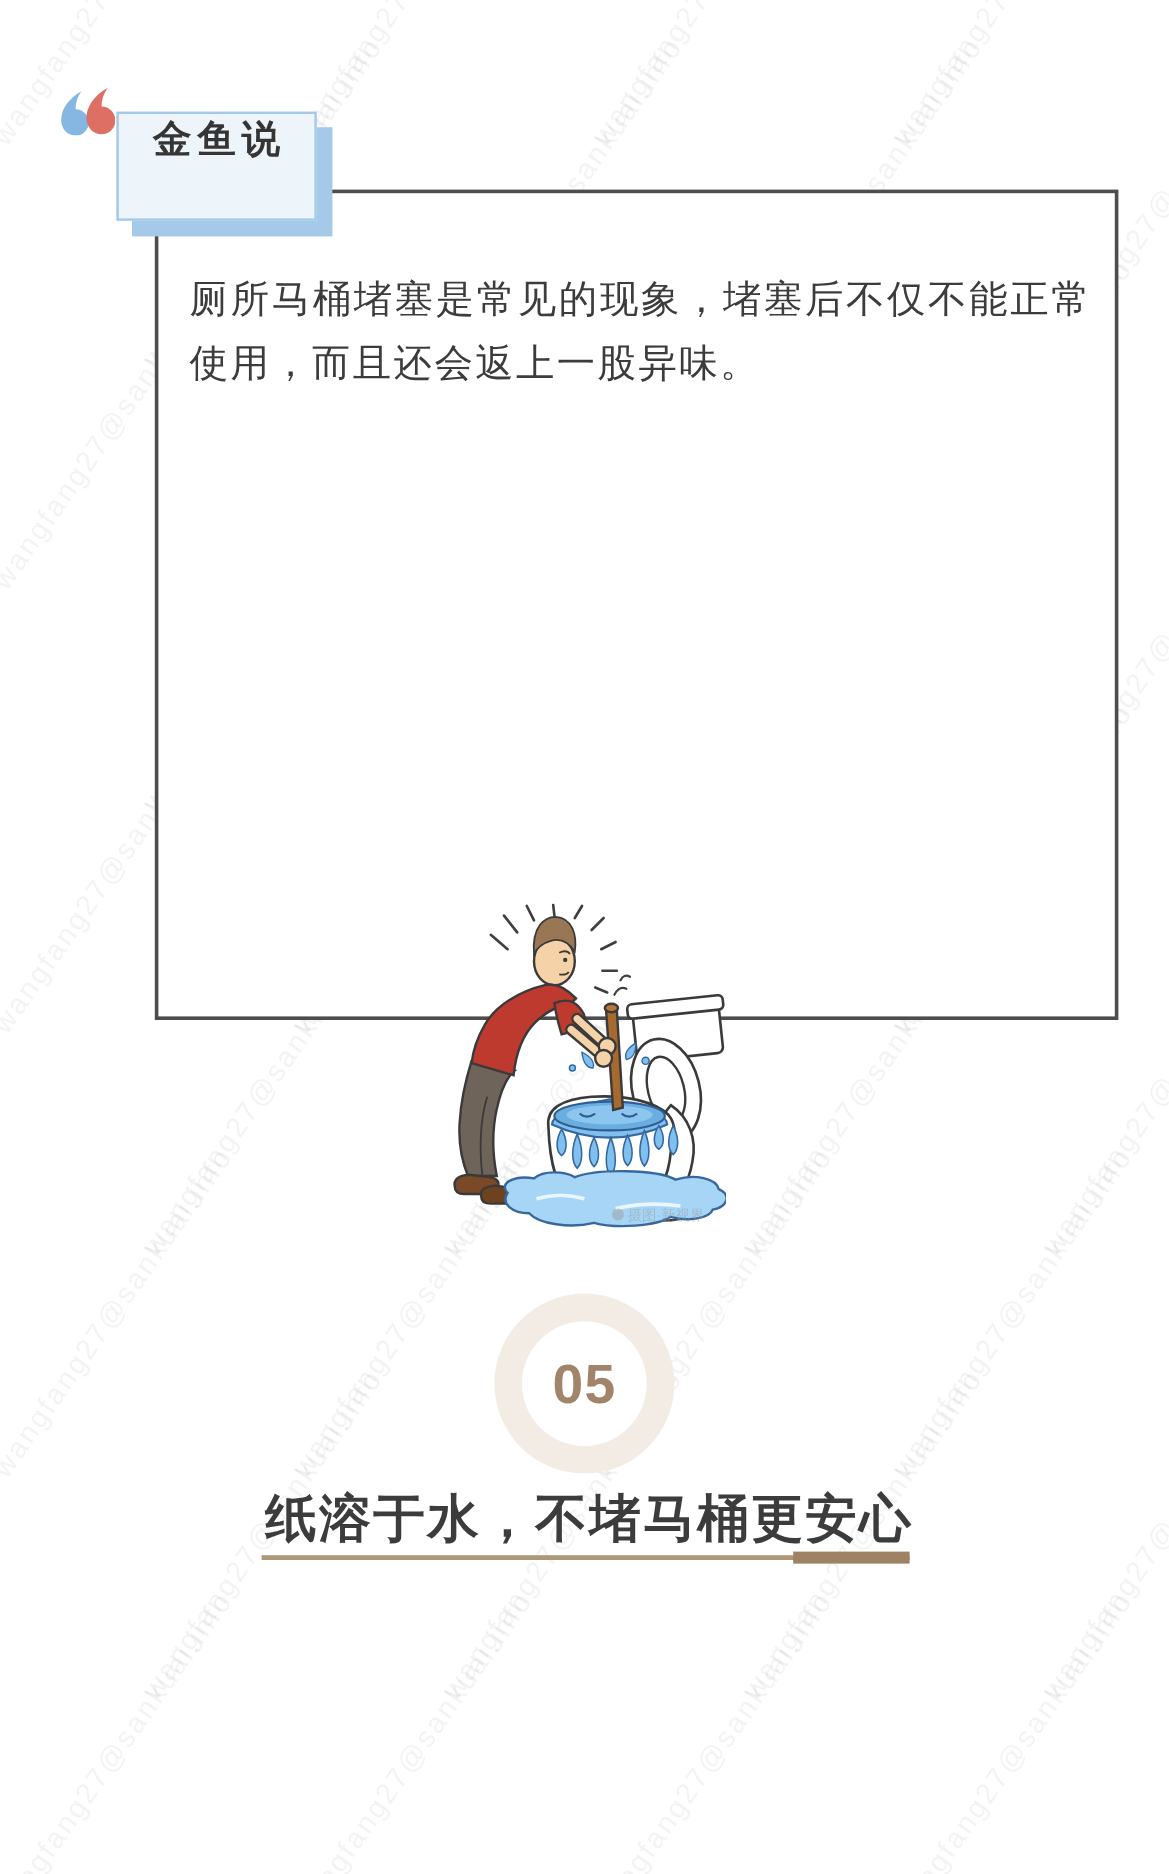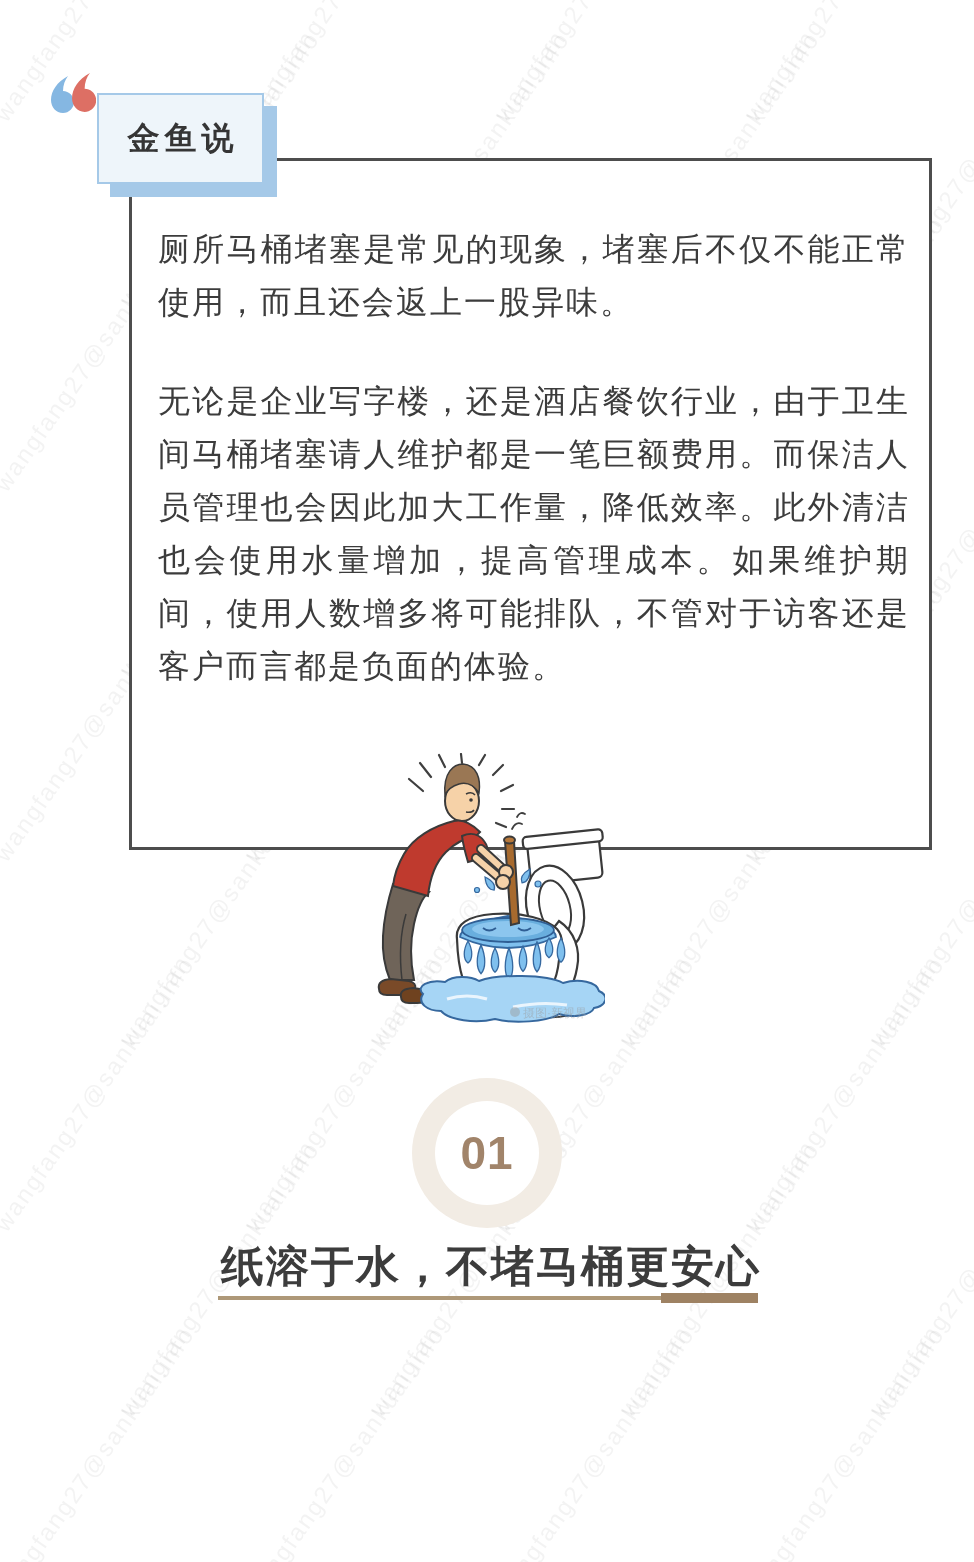--- a/index.html
+++ b/index.html
@@ -15,21 +15,21 @@
     position:absolute;transform:rotate(-55deg);font-size:24px;letter-spacing:2px;
     color:rgba(80,80,80,0.07);white-space:nowrap;
   }
 
   .quote{position:absolute;left:50px;top:71px;z-index:3;width:46px;height:42px;}
 
   .badge{
     position:absolute;left:97px;top:93px;width:167px;height:91px;box-sizing:border-box;
     background:var(--badge-bg);border:2px solid var(--badge-blue);
     box-shadow:13px 13px 0 0 var(--badge-blue);
-    display:flex;align-items:center;justify-content:center;z-index:2;
+    display:flex;justify-content:center;z-index:2;
   }
   .badge-label{font-size:32px;font-weight:bold;letter-spacing:5px;text-indent:5px;color:#353535;}
 
   .intro-box{
     position:absolute;left:129px;top:158px;width:803px;height:692px;box-sizing:border-box;
     border:3px solid var(--box-border);background:#ffffff;
     padding:62px 16px 12px 26px;z-index:1;
   }
   .intro-box p{
     margin:0;width:752px;font-size:32px;line-height:53px;letter-spacing:2px;
@@ -113,21 +113,20 @@
       <path transform="translate(21,0) scale(1.05)" style="fill:var(--quote-red)" d="M18,2 C7,8 1,17 1,26 C1,33 6,39 13,39 C19,39 24,34 24,28 C24,22 19,17 13,17 C13,11 15,6 18,2 Z"></path>
     </svg>
   </div>
 
   <div class="badge">
     <span class="badge-label">金鱼说</span>
   </div>
 
   <div class="intro-box">
     <p>厕所马桶堵塞是常见的现象，堵塞后不仅不能正常使用，而且还会返上一股异味。</p>
-    <p>无论是企业写字楼，还是酒店餐饮行业，由于卫生间马桶堵塞请人维护都是一笔巨额费用。而保洁人员管理也会因此加大工作量，降低效率。此外清洁也会使用水量增加，提高管理成本。如果维护期间，使用人数增多将可能排队，不管对于访客还是客户而言都是负面的体验。</p>
   </div>
 
   <div class="illustration">
     <svg width="240" height="280" viewBox="0 0 240 280">
       <g stroke="#3f3f3f" stroke-width="2.2" stroke-linecap="round">
         <line x1="58" y1="38" x2="44" y2="26"></line>
         <line x1="66" y1="24" x2="55" y2="10"></line>
         <line x1="80" y1="14" x2="74" y2="2"></line>
         <line x1="97" y1="10" x2="96" y2="1"></line>
         <line x1="114" y1="12" x2="120" y2="2"></line>
@@ -210,21 +209,21 @@
       </g>
       <g opacity="0.45">
         <circle cx="150" cy="259" r="5" fill="#9a9a9a"></circle>
         <text x="158" y="264" font-size="12" fill="#9a9a9a">摄图·新视界</text>
       </g>
     </svg>
   </div>
 
   <div class="num-circle">
     <div class="num-inner">
-      <span class="num-text">01</span>
+      <span class="num-text">05</span>
     </div>
   </div>
 
   <h2 class="title">纸溶于水，不堵马桶更安心</h2>
   <div class="title-underline">
     <i class="thick"></i>
   </div>
 
 
 </div>

